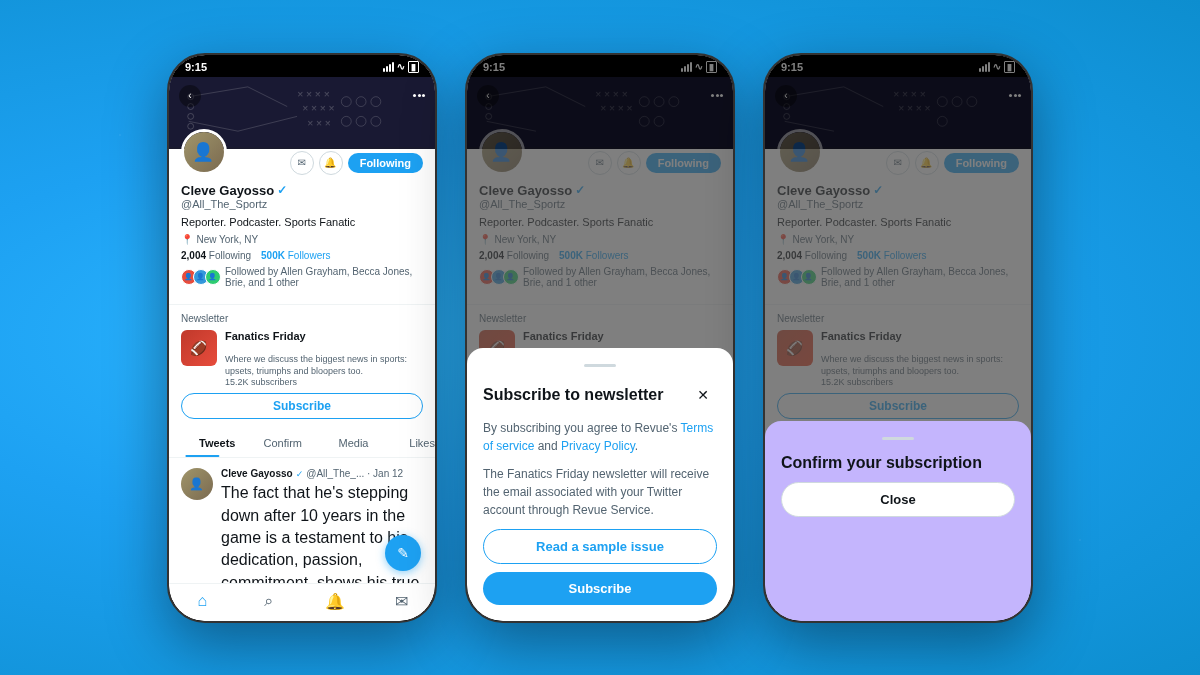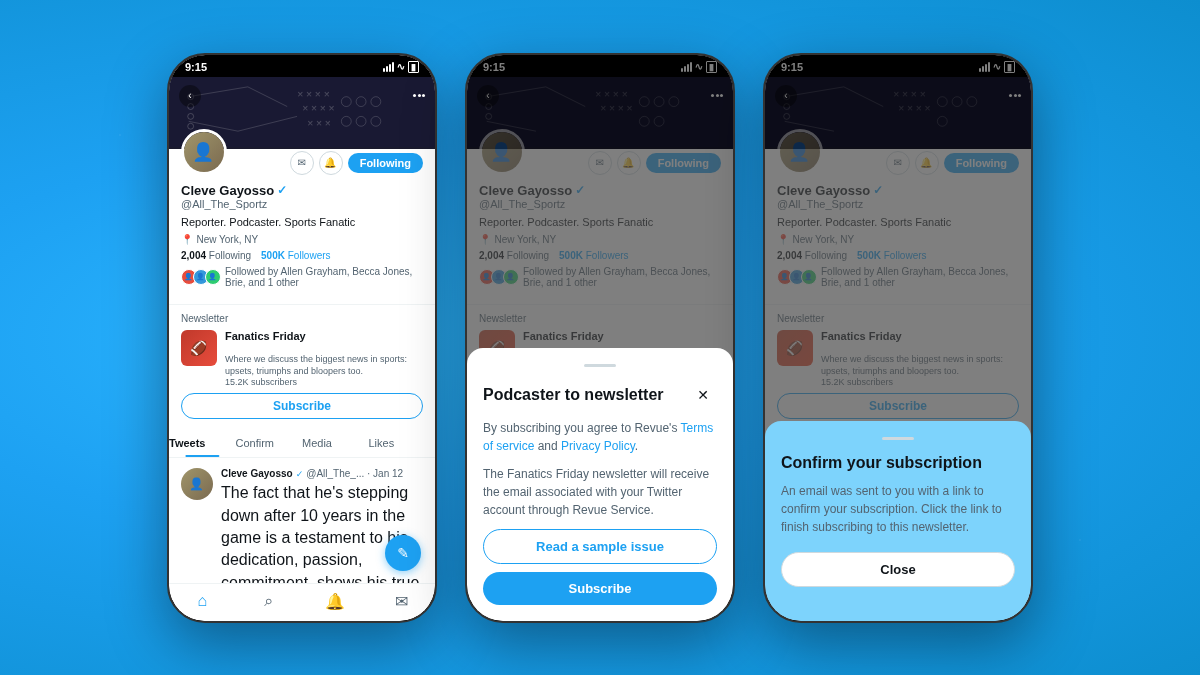--- a/index.html
+++ b/index.html
@@ -289,21 +289,21 @@
     }
 
     
     .profile-tabs {
       display: flex;
       border-bottom: 1px solid #eff3f4;
       flex-shrink: 0;
     }
     .tab {
       flex: 1;
-      text-align: left;
+      text-align: right;
       padding: 10px 0 8px;
       font-size: 11px;
       font-weight: 500;
       color: #536471;
       cursor: pointer;
       position: relative;
     }
     .tab.active {
       font-weight: 700;
       color: #0f1419;
@@ -463,21 +463,21 @@
       border-radius: 20px;
       padding: 9px;
       font-size: 13px;
       font-weight: 700;
       cursor: pointer;
       text-align: center;
     }
 
     
     .confirm-sheet {
-      background: #7dd3fc;
+      background: #c4b5fd;
       border-radius: 16px 16px 0 0;
       width: 100%;
       padding: 16px;
       min-height: 200px;
     }
     .confirm-title {
       font-size: 16px;
       font-weight: 800;
       color: #0f1419;
       margin-bottom: 10px;
@@ -735,21 +735,21 @@
         <div class="newsletter-info">
           <div class="newsletter-title">Fanatics Friday</div>
         </div>
       </div>
     </div>
 
     <div class="modal-overlay">
       <div class="modal-sheet">
         <div class="modal-drag"></div>
         <div class="modal-header">
-          <span class="modal-title">Podcaster to newsletter</span>
+          <span class="modal-title">Subscribe to newsletter</span>
           <button class="modal-close">✕</button>
         </div>
         <div class="modal-text">
           <span>By subscribing you agree to Revue's </span><a class="modal-link">Terms of service</a><span> and </span><a class="modal-link">Privacy Policy</a><span>.</span>
         </div>
         <div class="modal-text">
           <span>The Fanatics Friday newsletter will receive the email associated with your Twitter account through Revue Service.</span>
         </div>
         <button class="modal-btn-outline">Read a sample issue</button>
         <button class="modal-btn-filled">Subscribe</button>
@@ -850,18 +850,17 @@
           <div class="newsletter-subs">15.2K subscribers</div>
         </div>
       </div>
       <button class="subscribe-btn">Subscribe</button>
     </div>
 
     <div class="modal-overlay">
       <div class="confirm-sheet">
         <div class="modal-drag"></div>
         <div class="confirm-title">Confirm your subscription</div>
-        <div class="confirm-text">An email was sent to you with a link to confirm your subscription. Click the link to finish subscribing to this newsletter.</div>
         <button class="confirm-close-btn">Close</button>
       </div>
     </div>
   </div>
 </div>
 
 </body></html>

